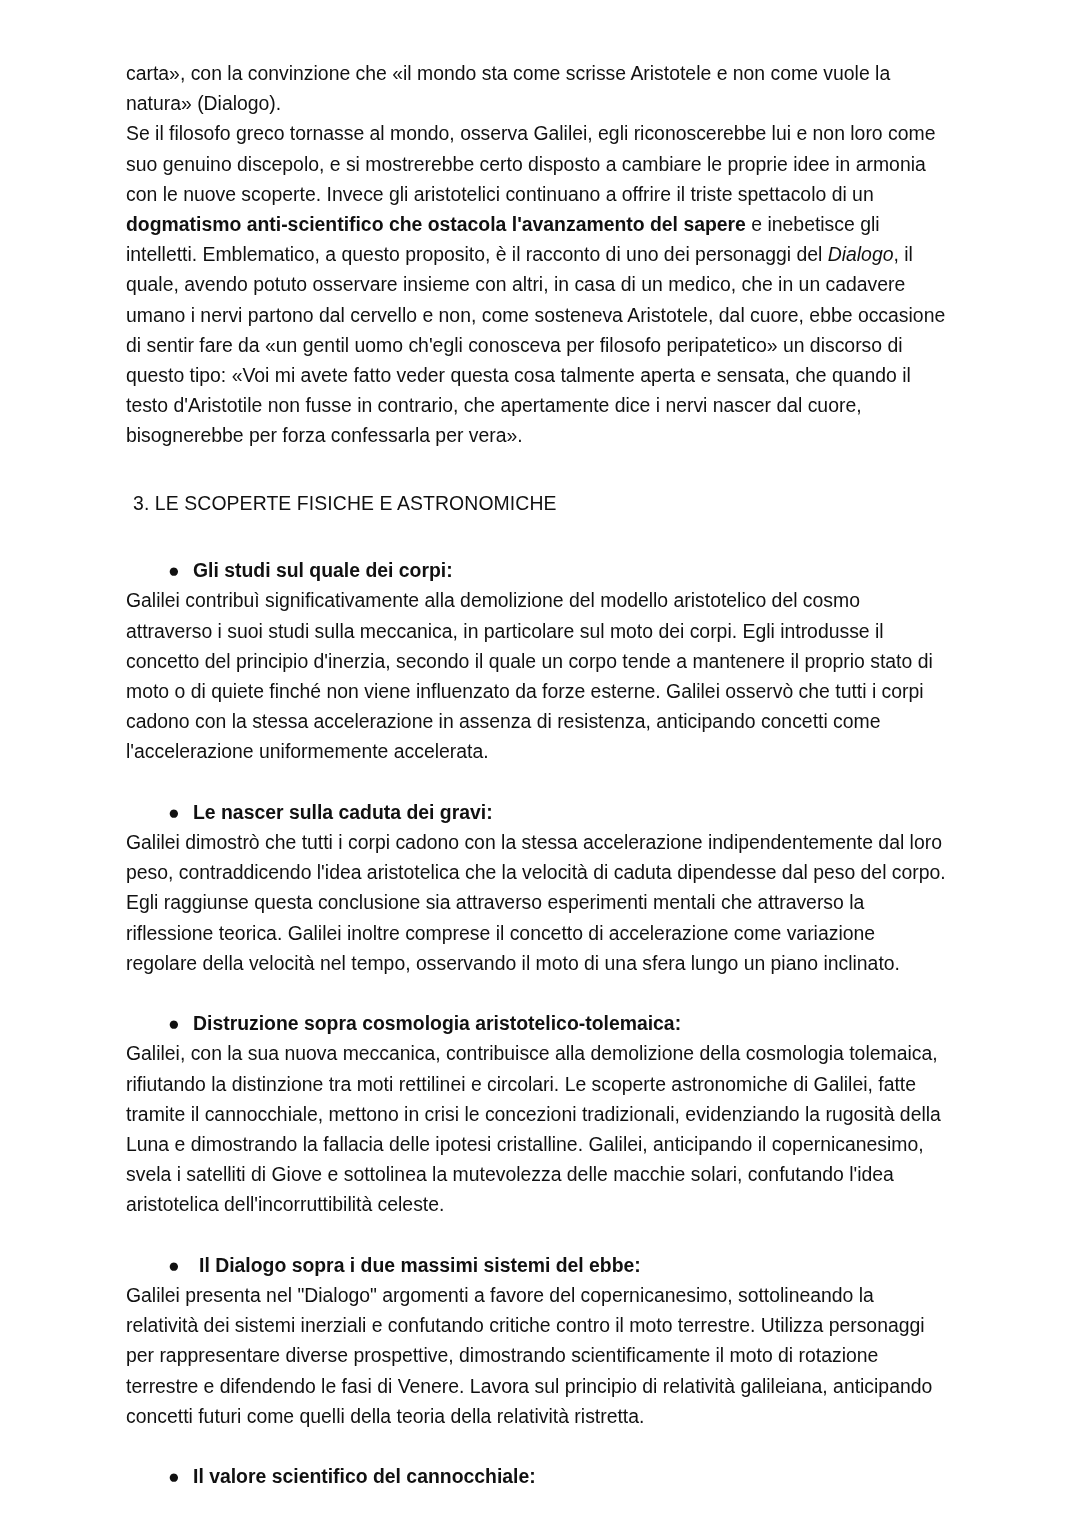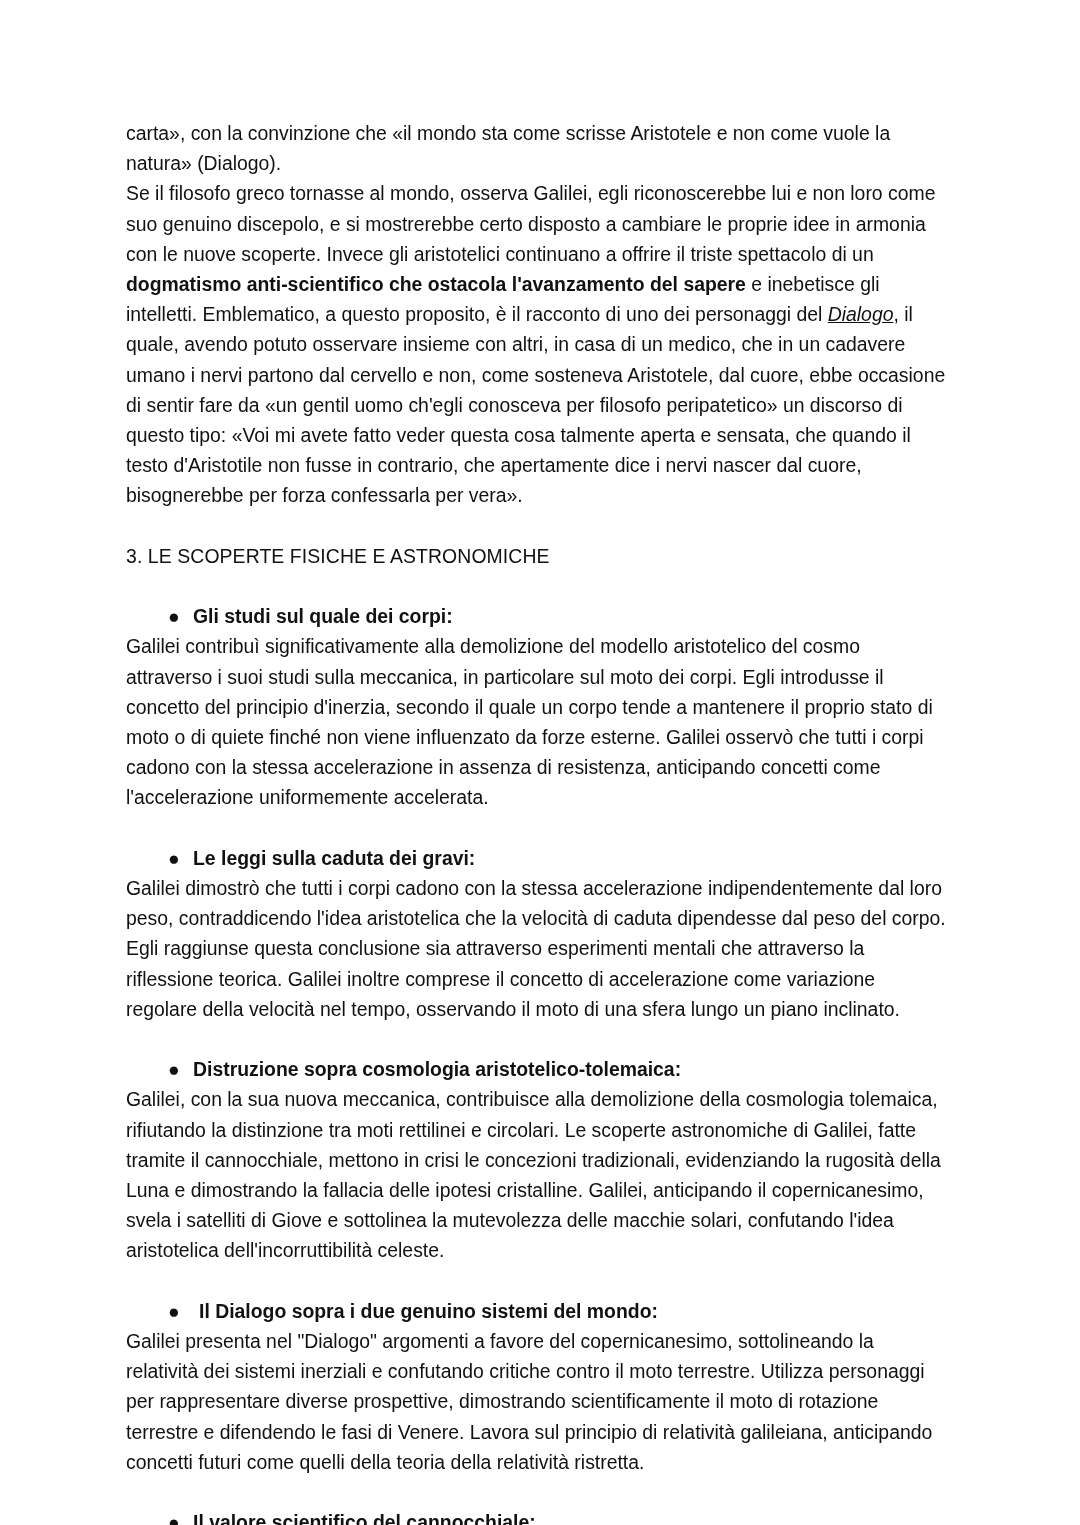--- a/index.html
+++ b/index.html
@@ -14,39 +14,39 @@
     font-family: "Liberation Sans", sans-serif;
     color: #000000;
     -webkit-font-smoothing: antialiased;
   }
   .page {
     position: relative;
     width: 1080px;
     height: 1525px;
     background: #ffffff;
     box-sizing: border-box;
-    padding: 118px 132px 0 126px;
+    padding: 58px 132px 0 126px;
     overflow: hidden;
   }
   .doc-body {
     font-size: 19.4px;
     line-height: 30.2px;
     text-align: left;
     color: #111111;
   }
   p.para {
     margin: 0;
     padding: 0;
     text-align: left;
   }
   .spacer {
     height: 30.2px;
   }
   .section-heading {
-    margin: 0;
+    margin: 7px;
     padding: 0;
     font-size: 19.4px;
     line-height: 30.2px;
     font-weight: 400;
     letter-spacing: 0.1px;
   }
   .bullet-line {
     margin: 0;
     padding: 0;
     display: block;
@@ -62,21 +62,20 @@
     top: 0;
     line-height: 30.2px;
     font-size: 19.4px;
     font-weight: 400;
   }
   .bullet-line.extra-indent {
     padding-left: 73px;
   }
   em.ital {
     font-style: italic;
-    text-decoration: underline;
   }
   strong.bld {
     font-weight: 700;
   }
 </style>
 </head>
 <body>
 
 <div class="page">
   <div class="doc-body">
@@ -89,31 +88,31 @@
 
     <p class="section-heading">3. LE SCOPERTE FISICHE E ASTRONOMICHE</p>
 
     <div class="spacer"></div>
 
     <p class="bullet-line"><span class="dot">●</span><span>Gli studi sul quale dei corpi:</span></p>
     <p class="para">Galilei contribuì significativamente alla demolizione del modello aristotelico del cosmo attraverso i suoi studi sulla meccanica, in particolare sul moto dei corpi. Egli introdusse il concetto del principio d'inerzia, secondo il quale un corpo tende a mantenere il proprio stato di moto o di quiete finché non viene influenzato da forze esterne. Galilei osservò che tutti i corpi cadono con la stessa accelerazione in assenza di resistenza, anticipando concetti come l'accelerazione uniformemente accelerata.</p>
 
     <div class="spacer"></div>
 
-    <p class="bullet-line"><span class="dot">●</span><span>Le leggi sulla caduta dei gravi:</span></p>
+    <p class="bullet-line"><span class="dot">●</span><span>Le nascer sulla caduta dei gravi:</span></p>
     <p class="para">Galilei dimostrò che tutti i corpi cadono con la stessa accelerazione indipendentemente dal loro peso, contraddicendo l'idea aristotelica che la velocità di caduta dipendesse dal peso del corpo. Egli raggiunse questa conclusione sia attraverso esperimenti mentali che attraverso la riflessione teorica. Galilei inoltre comprese il concetto di accelerazione come variazione regolare della velocità nel tempo, osservando il moto di una sfera lungo un piano inclinato.</p>
 
     <div class="spacer"></div>
 
     <p class="bullet-line"><span class="dot">●</span><span>Distruzione sopra cosmologia aristotelico-tolemaica:</span></p>
     <p class="para">Galilei, con la sua nuova meccanica, contribuisce alla demolizione della cosmologia tolemaica, rifiutando la distinzione tra moti rettilinei e circolari. Le scoperte astronomiche di Galilei, fatte tramite il cannocchiale, mettono in crisi le concezioni tradizionali, evidenziando la rugosità della Luna e dimostrando la fallacia delle ipotesi cristalline. Galilei, anticipando il copernicanesimo, svela i satelliti di Giove e sottolinea la mutevolezza delle macchie solari, confutando l'idea aristotelica dell'incorruttibilità celeste.</p>
 
     <div class="spacer"></div>
 
-    <p class="bullet-line extra-indent"><span class="dot">●</span><span>Il Dialogo sopra i due genuino sistemi del mondo:</span></p>
+    <p class="bullet-line extra-indent"><span class="dot">●</span><span>Il Dialogo sopra i due massimi sistemi del ebbe:</span></p>
     <p class="para">Galilei presenta nel "Dialogo" argomenti a favore del copernicanesimo, sottolineando la relatività dei sistemi inerziali e confutando critiche contro il moto terrestre. Utilizza personaggi per rappresentare diverse prospettive, dimostrando scientificamente il moto di rotazione terrestre e difendendo le fasi di Venere. Lavora sul principio di relatività galileiana, anticipando concetti futuri come quelli della teoria della relatività ristretta.</p>
 
     <div class="spacer"></div>
 
     <p class="bullet-line"><span class="dot">●</span><span>Il valore scientifico del cannocchiale:</span></p>
 
   </div>
 </div>
 
 </body></html>

